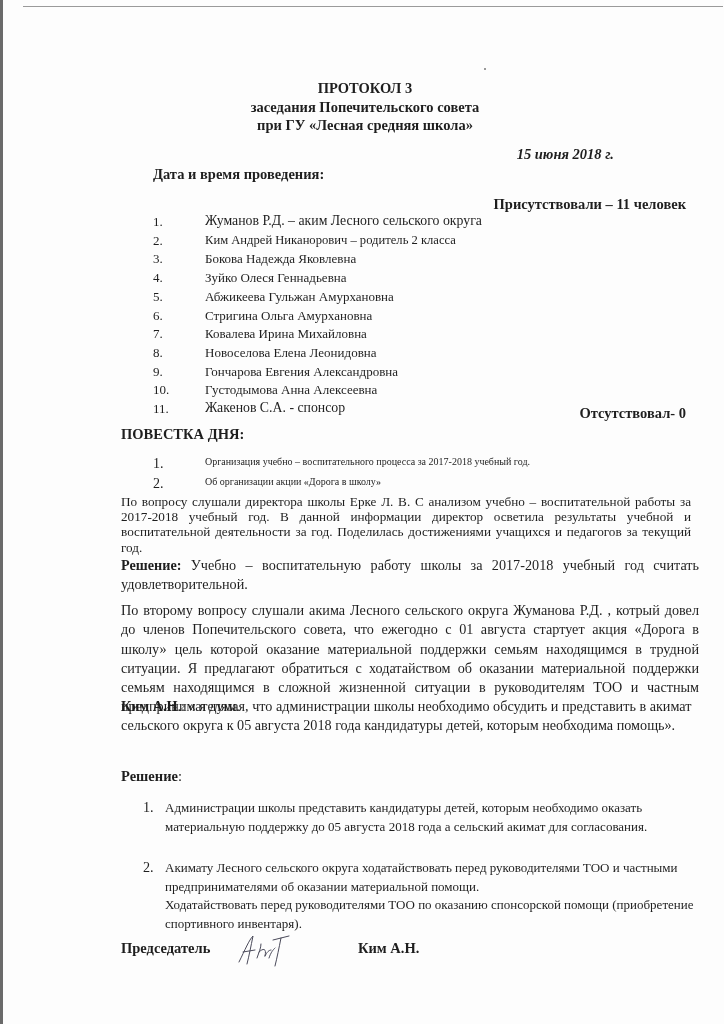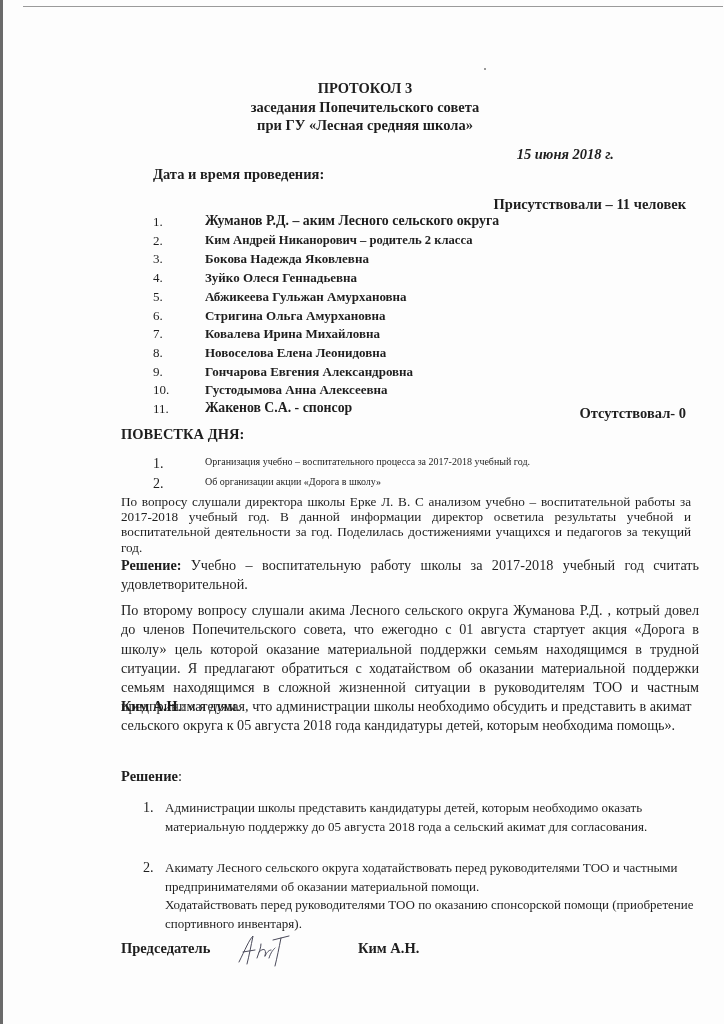--- a/index.html
+++ b/index.html
@@ -17,21 +17,21 @@
     .scan-top {
       position: absolute; left: 20px; top: 6px; width: 700px; height: 1px;
       background: #9a9a9a;
     }
     .abs { position: absolute; white-space: nowrap; }
     .title { font-weight: bold; font-size: 14.5px; text-align: center; left: 0; width: 724px; }
     .bold { font-weight: bold; }
     .ital { font-style: italic; }
     .f14 { font-size: 14.5px; }
     .num { position: absolute; left: 150px; font-size: 13px; }
-    .name { position: absolute; left: 202px; font-size: 13px; font-weight: bold; }
+    .name { position: absolute; left: 202px; font-size: 13px; }
     .agnum { position: absolute; left: 150px; font-size: 14px; }
     .agtext { position: absolute; left: 202px; font-size: 10px; white-space: nowrap; }
     .para {
       position: absolute; left: 118px; width: 570px;
       font-size: 13.2px; line-height: 15.2px; text-align: justify; white-space: normal;
     }
     .para2 {
       position: absolute; left: 118px; width: 578px;
       font-size: 14.2px; line-height: 19.3px; text-align: justify; white-space: normal;
     }

